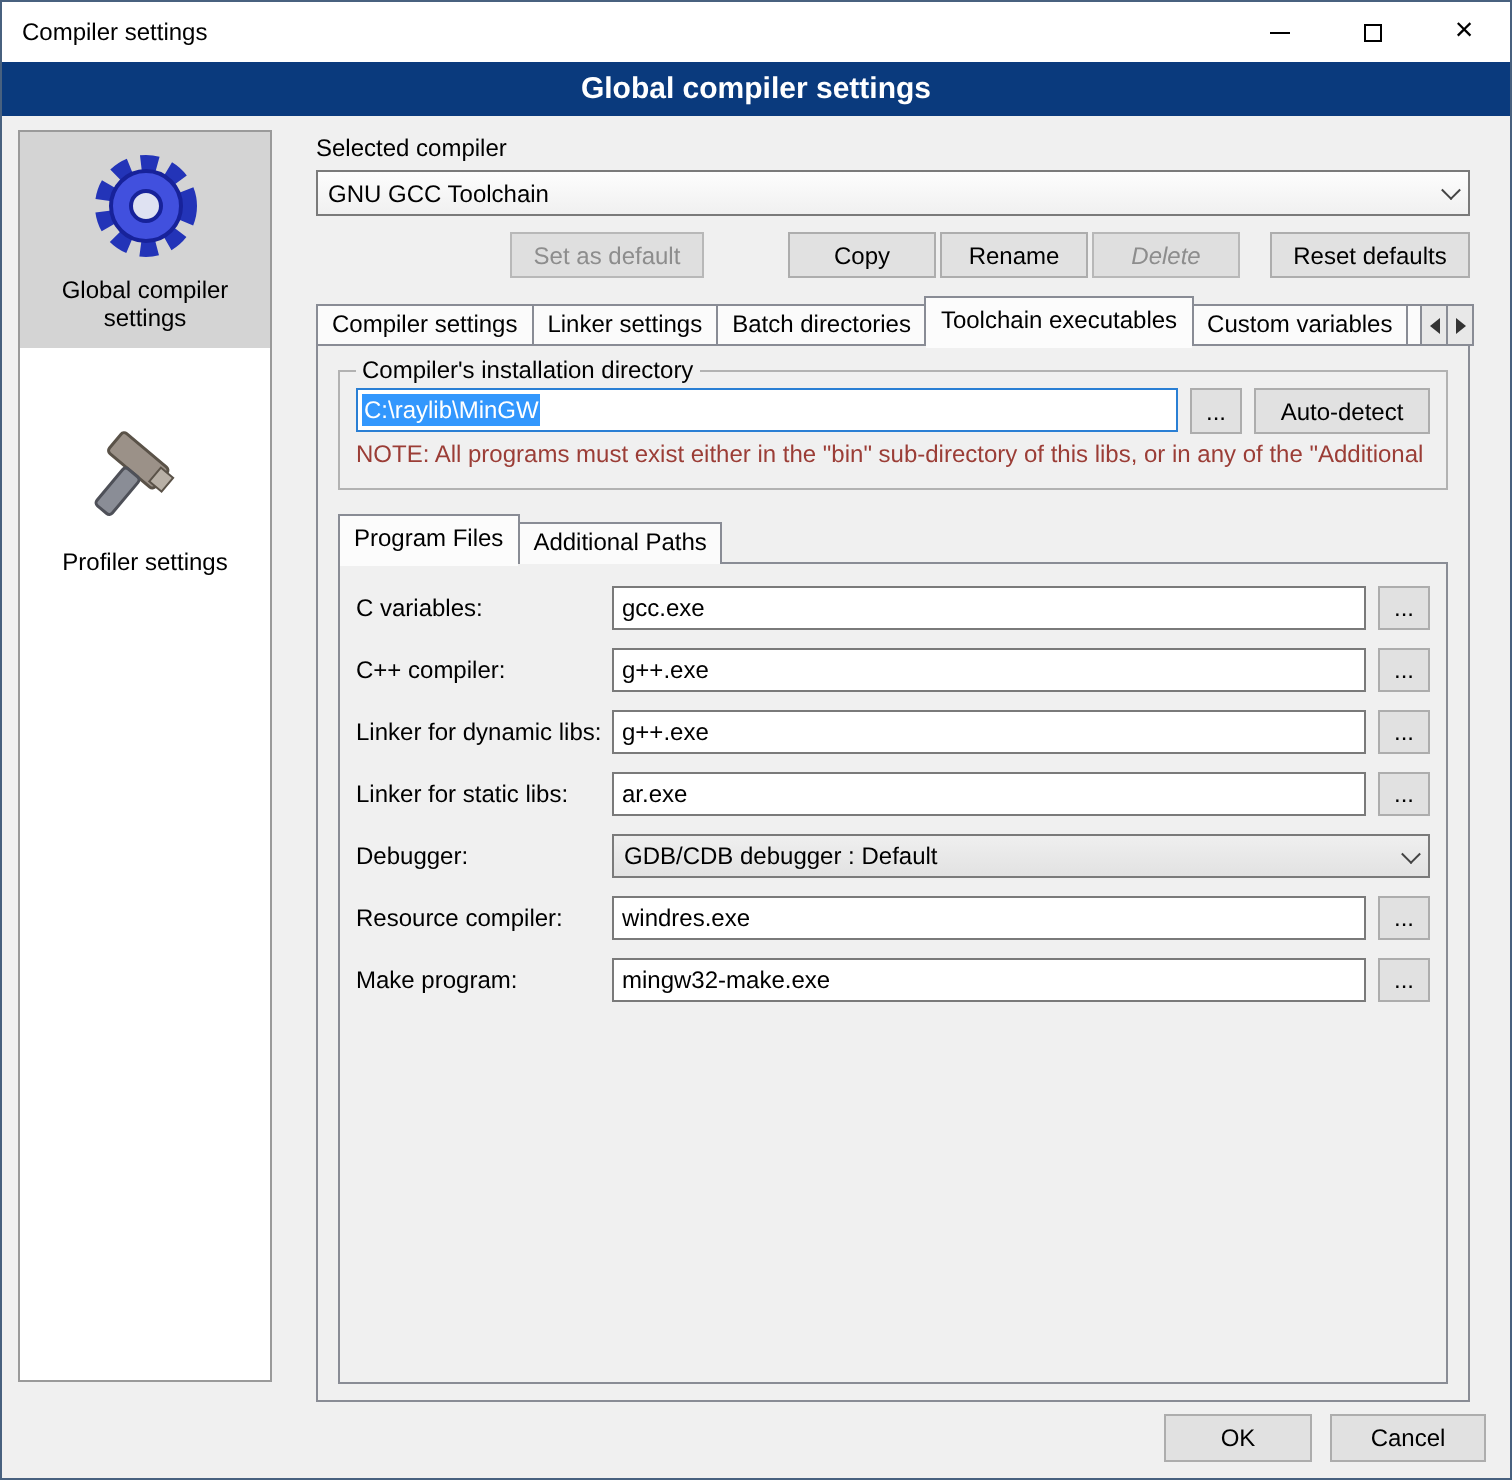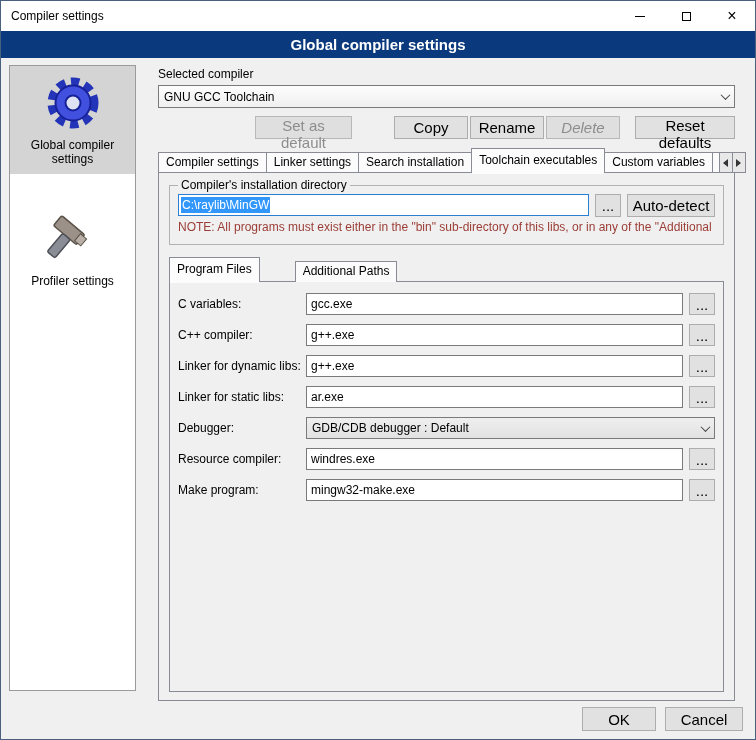--- a/index.html
+++ b/index.html
@@ -32,21 +32,21 @@
   .content { position:absolute; left:145px; top:62px; width:603px; height:640px; }
   .sel-label { position:absolute; left:12px; top:4px; }
   .combobox { display:flex; align-items:center; border:1px solid #7a7a7a;
     background:linear-gradient(#fdfdfd,#f0f0f0); height:23px; }
   .combo-text { flex:1; padding-left:5px; white-space:nowrap; overflow:hidden; }
   .combo-btn { width:18px; align-self:stretch; display:flex; align-items:center; justify-content:center; }
   .chev { width:7px; height:7px; border-right:1.5px solid #444; border-bottom:1.5px solid #444;
     transform:rotate(45deg) translate(-1px,-1px); }
   .top-combo { position:absolute; left:12px; right:14px; top:22px; }
   
-  .btn { font-family:"Liberation Sans", sans-serif; font-size:15px; color:#000;
+  .btn { font-family:"Liberation Sans", sans-serif; font-size:12px; color:#000;
     background:#e1e1e1; border:1px solid #adadad; height:23px; padding:0 4px; cursor:default;text-align:center; }
   .btn.disabled, .btn.disabled:hover { color:#8d8d8d; background:#dfdfdf; border-color:#b8b8b8; }
   .btn-row { position:absolute; left:12px; right:14px; top:53px; display:flex; justify-content:flex-end; }
   .b-setdef { width:97px; margin-right:42px; }
   .b-copy { width:74px; margin-right:2px; }
   .b-rename { width:74px; margin-right:2px; }
   .b-delete { width:74px; margin-right:15px;font-style:italic; }
   .b-reset { width:100px; }
   
   .tabstrip { position:absolute; left:12px; right:14px; top:88px; height:22px;
@@ -70,21 +70,21 @@
   .legend { position:absolute; top:-8px; left:8px; background:#f0f0f0; padding:0 3px; }
   .dir-row { position:absolute; left:8px; right:8px; top:8px; height:22px; display:flex; }
   .dirinput { flex:1; border:1px solid #2a7fd4; background:#fff; display:flex; align-items:center;
     padding-left:2px; overflow:hidden; }
   .selected-text { background:#3297fd; color:#fff; padding:1px 1px; white-space:nowrap; }
   .btn.browse { width:26px; margin-left:6px; padding:0; }
   .btn.autodetect { width:88px; margin-left:6px; }
   .note { position:absolute; left:8px; right:0; top:34px; color:#9b3d36;
     white-space:nowrap; overflow:hidden; }
   
-  .subtabstrip { position:absolute; left:10px; top:87px; display:flex; align-items:flex-end; height:22px;gap:36px; }
+  .subtabstrip { position:absolute; left:10px; top:87px; display:flex; align-items:flex-end; height:22px; }
   .subpanel { position:absolute; left:10px; right:10px; top:108px; bottom:8px;
     border:1px solid #898c95; background:#f0f0f0; }
   .field-row { display:flex; align-items:center; margin:9px 8px 0 8px; height:22px; }
   .field-row:first-child { margin-top:11px; }
   .field-label { width:128px; flex-shrink:0; }
   .field-input { flex:1; height:22px; border:1px solid #7a7a7a; background:#fff;
     padding:0 4px; font-family:"Liberation Sans", sans-serif; font-size:12px; }
   .field-row .btn.browse { height:22px; }
   .combobox.gray { flex:1; height:22px; background:linear-gradient(#efefef,#e2e2e2); }
   
@@ -152,21 +152,21 @@
       <button class="btn disabled b-setdef">Set as default</button>
       <button class="btn b-copy">Copy</button>
       <button class="btn b-rename">Rename</button>
       <button class="btn disabled b-delete">Delete</button>
       <button class="btn b-reset">Reset defaults</button>
     </div>
 
     <div class="tabstrip">
       <div class="tab">Compiler settings</div>
       <div class="tab">Linker settings</div>
-      <div class="tab">Search installation</div>
+      <div class="tab">Batch directories</div>
       <div class="tab active">Toolchain executables</div>
       <div class="tab">Custom variables</div>
       <div class="tab clipped">Build</div>
       <div class="tab-scrollers">
         <div class="scr-btn">
             <i class="tri-left"></i>
           </div>
         <div class="scr-btn">
             <i class="tri-right"></i>
           </div>

